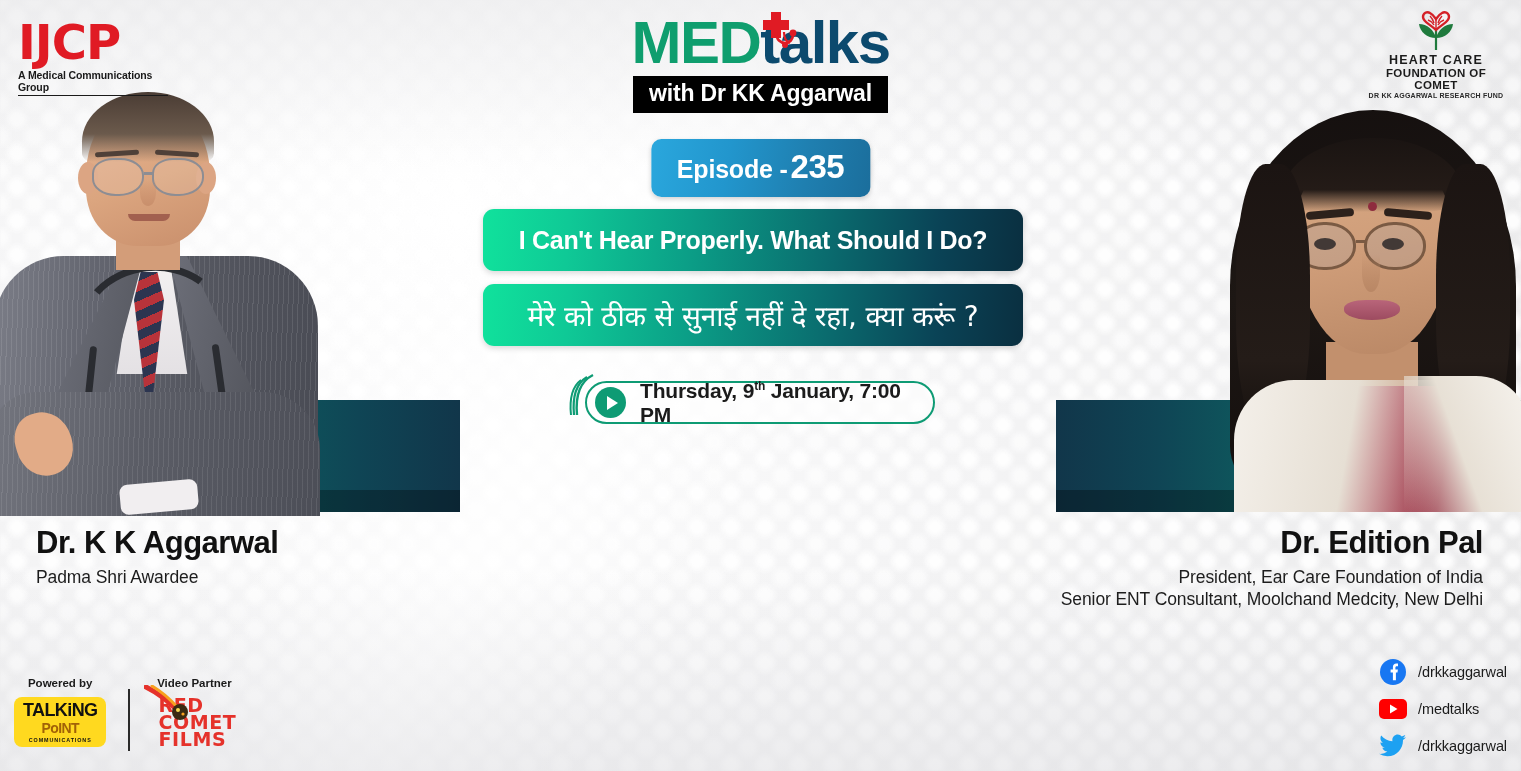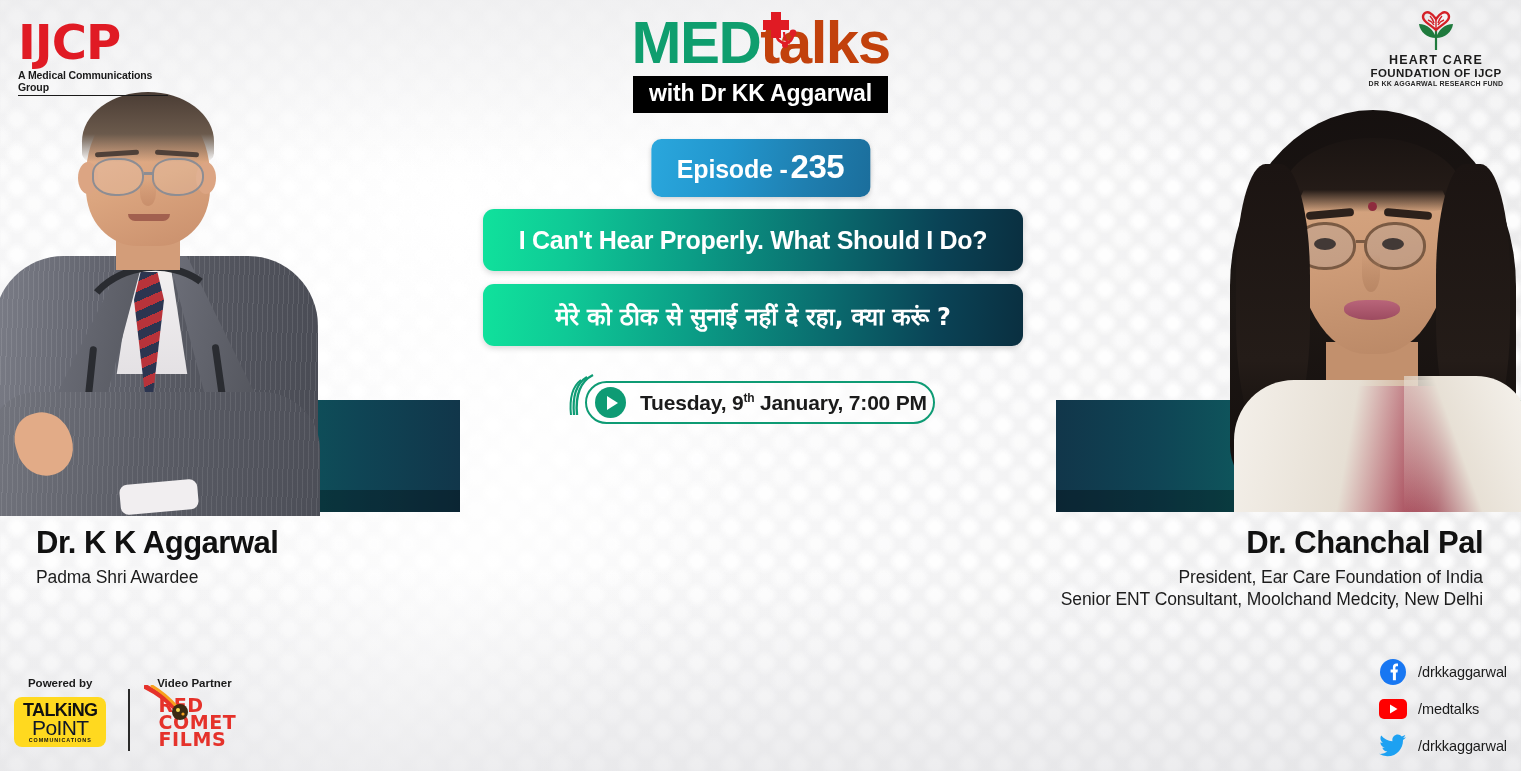--- a/index.html
+++ b/index.html
@@ -157,42 +157,42 @@
   .hcfi-heart { position:absolute; left:50%; top:0; transform:translateX(-50%); }
   .hcfi-l1 { font-size:12.5px; font-weight:bold; color:#1b1b1b; letter-spacing:1.2px; margin-top:1px; }
   .hcfi-l2 { font-size:11.5px; font-weight:bold; color:#1b1b1b; letter-spacing:.4px; }
   .hcfi-l3 { font-size:7px; font-weight:bold; color:#2a2a2a; letter-spacing:.25px; margin-top:1px; }
 
   
   #medtalks { position:absolute; left:0; right:0; top:12px; text-align:center; }
   .mt-word { position:relative; display:inline-block; font-size:60px; line-height:62px; font-weight:bold;
      letter-spacing:-1.5px; }
   .mt-med { color:#0f9e6e; font-family:"Liberation Sans", sans-serif; }
-  .mt-talks { color:#c2410c; font-family:"Liberation Sans", sans-serif; }
+  .mt-talks { color:#0c4a6e; font-family:"Liberation Sans", sans-serif; }
   .mt-steth { position:absolute; left:126px; top:-4px; width:46px; height:46px; }
   .mt-sub { display:block; margin:2px auto 0; background:#000; color:#fff;
      font-size:23px; font-weight:bold; padding:4px 16px 6px; width:max-content; letter-spacing:-.2px; }
   .mt-covid { font-size:27px; font-weight:bold; color:#1b5472; letter-spacing:6px; margin-top:8px; }
 
   
   #episode-badge { position:absolute; left:50%; transform:translateX(-50%); top:139px;
      background:linear-gradient(100deg,#2aa7dd 0%, #2296cd 35%, #1f7fb0 70%, #1b6e9c 100%);
      border-radius:10px; padding:9px 26px 11px; color:#fff; box-shadow:0 2px 5px rgba(0,0,0,.18); }
   .ep-label { font-size:25px; font-weight:bold; letter-spacing:-.2px; }
   .ep-num { font-size:33px; font-weight:bold; margin-left:3px; letter-spacing:-.5px; }
 
   
   .banner { position:absolute; left:483px; width:540px; border-radius:11px;
      background:linear-gradient(95deg,#10e29c 0%, #0fc996 16%, #0b9f87 38%, #0a6b6e 64%, #0a4356 84%, #0a2f40 100%);
      display:flex; align-items:center; justify-content:center; color:#fff;
      box-shadow:0 2px 6px rgba(0,0,0,.16); }
   #banner-en { top:209px; height:62px; }
   #banner-hi { top:284px; height:62px; }
   .banner-en-text { font-size:25px; font-weight:bold; letter-spacing:-.3px; }
-  .banner-hi-text { font-size:24px; font-weight:700; font-family:"DejaVu Sans", sans-serif; letter-spacing:-.2px; }
+  .banner-hi-text { font-size:28px; font-weight:400; font-family:"DejaVu Sans", sans-serif; letter-spacing:-.2px; }
 
   
   #date-row { position:absolute; left:563px; top:381px; width:372px; height:43px; }
   .arcs { position:absolute; left:0; top:-10px; width:44px; height:48px; }
   .date-pill { position:absolute; left:22px; top:0; width:350px; height:43px;
      border:2.5px solid #0e9b74; border-radius:24px; background:rgba(255,255,255,.55);
      display:flex; align-items:center; }
   .play-btn { width:31px; height:31px; border-radius:50%; background:#0e9b74; margin-left:8px;
      display:flex; align-items:center; justify-content:center; flex:0 0 auto; }
   .play-tri { width:0; height:0; border-left:11px solid #fff; border-top:7px solid transparent;
@@ -206,21 +206,21 @@
   .sp-name { font-size:31px; font-weight:bold; color:#111; letter-spacing:-.5px; }
   .sp-sub { font-size:17.5px; color:#1d1d1d; margin-top:6px; letter-spacing:-.1px; }
   .sp-sub + .sp-sub { margin-top:1px; }
 
   
   #partners { position:absolute; left:14px; top:665px; display:flex; align-items:flex-start; gap:0; }
   .partner-col { text-align:center;margin-top:12px; }
   .partner-cap { font-size:11.5px; font-weight:bold; color:#1b1b1b; margin-bottom:8px; }
   .tp-box { background:#ffd91f; border-radius:8px; padding:4px 9px 3px; display:inline-block; }
   .tp-l1 { font-size:18px; font-weight:bold; color:#111; letter-spacing:-.6px; line-height:18px; }
-  .tp-l2 { font-size:21px; font-weight:normal; color:#0f172a; letter-spacing:-.6px; line-height:18px; }
+  .tp-l2 { font-size:14px; font-weight:bold; color:#a16207; letter-spacing:-.6px; line-height:18px; }
   .tp-l3 { font-size:5.4px; font-weight:bold; color:#111; letter-spacing:.9px; line-height:7px; }
   .divider { width:2px; height:62px; background:#2a2a2a; margin:24px 22px 0; }
   .rcf { position:relative; display:inline-block; text-align:left; padding-left:6px; }
   .rcf-l { font-size:19px; font-weight:bold; color:#e5322b; letter-spacing:.6px; line-height:17px;
      font-family:"DejaVu Sans", sans-serif; }
   .rcf-comet { position:absolute; left:-8px; top:-12px; width:54px; height:40px; }
 
   
   #socials { position:absolute; right:14px; top:658px; display:flex; flex-direction:column; gap:9px; }
   .social-row { display:flex; align-items:center; gap:11px; }
@@ -326,21 +326,21 @@
         <path d="M33 30 C24 30 17 24 16 16 C24 16 31 22 33 30 Z" fill="#1f7a3d"></path>
         <path d="M33 30 C42 30 49 24 50 16 C42 16 35 22 33 30 Z" fill="#1f7a3d"></path>
         <path d="M33 22 C27 16 20 14 20 9 C20 5 24 3 27 5 C29 6 31 8 33 11
                  C35 8 37 6 39 5 C42 3 46 5 46 9 C46 14 39 16 33 22 Z" fill="none" stroke="#d42027" stroke-width="2.4"></path>
         <path d="M27 8 C29 10 30 12 31 15 M39 8 C37 10 36 12 35 15
                  M33 11 C33 14 33 17 33 20 M25 12 C28 13 30 15 31 17
                  M41 12 C38 13 36 15 35 17" stroke="#d42027" stroke-width="1.4" fill="none"></path>
       </svg>
     </div>
     <div class="hcfi-l1">HEART  CARE</div>
-    <div class="hcfi-l2">FOUNDATION OF IJCP</div>
+    <div class="hcfi-l2">FOUNDATION OF COMET</div>
     <div class="hcfi-l3">DR KK AGGARWAL RESEARCH FUND</div>
   </div>
 
   <div id="medtalks">
     <div class="mt-word">
       <span class="mt-med">MED</span><span class="mt-talks">talks</span>
       <svg class="mt-steth" viewBox="0 0 46 46" aria-hidden="true">
         <path d="M14 4 h10 v8 h8 v10 h-8 v8 H14 v-8 H6 V12 h8 z" fill="#e01b24"></path>
         <path d="M19 24 C19 32 24 35 28 35 C33 35 36 31 36 27" stroke="#e01b24" stroke-width="2.6" fill="none"></path>
         <path d="M27 24 C27 31 30 34 33 35" stroke="#e01b24" stroke-width="2.2" fill="none"></path>
@@ -365,31 +365,31 @@
   <div id="date-row">
     <svg class="arcs" viewBox="0 0 44 48" aria-hidden="true">
       <path d="M30 4 C18 10 12 22 14 44" stroke="#0e9b74" stroke-width="2.4" fill="none"></path>
       <path d="M24 6 C14 12 9 23 11 44" stroke="#0e9b74" stroke-width="2.2" fill="none"></path>
       <path d="M18 9 C10 15 6 25 8 44" stroke="#0e9b74" stroke-width="2" fill="none"></path>
     </svg>
     <div class="date-pill">
       <div class="play-btn">
           <div class="play-tri"></div>
         </div>
-      <div class="date-text"><span>Tuesday, 9</span><sup>th</sup><span> January, 7:00 PM</span></div>
+      <div class="date-text"><span>Thursday, 9</span><sup>th</sup><span> January, 7:00 PM</span></div>
     </div>
   </div>
 
   <div id="speaker-left">
     <div class="sp-name">Dr. K K Aggarwal</div>
     <div class="sp-sub">Padma Shri Awardee</div>
   </div>
 
   <div id="speaker-right">
-    <div class="sp-name">Dr. Chanchal Pal</div>
+    <div class="sp-name">Dr. Edition Pal</div>
     <div class="sp-sub">President, Ear Care Foundation of India</div>
     <div class="sp-sub">Senior ENT Consultant, Moolchand Medcity, New Delhi</div>
   </div>
 
   <div id="partners">
     <div class="partner-col">
       <div class="partner-cap">Powered by</div>
       <div class="tp-box">
         <div class="tp-l1">TALKiNG</div>
         <div class="tp-l2">PoINT</div>

